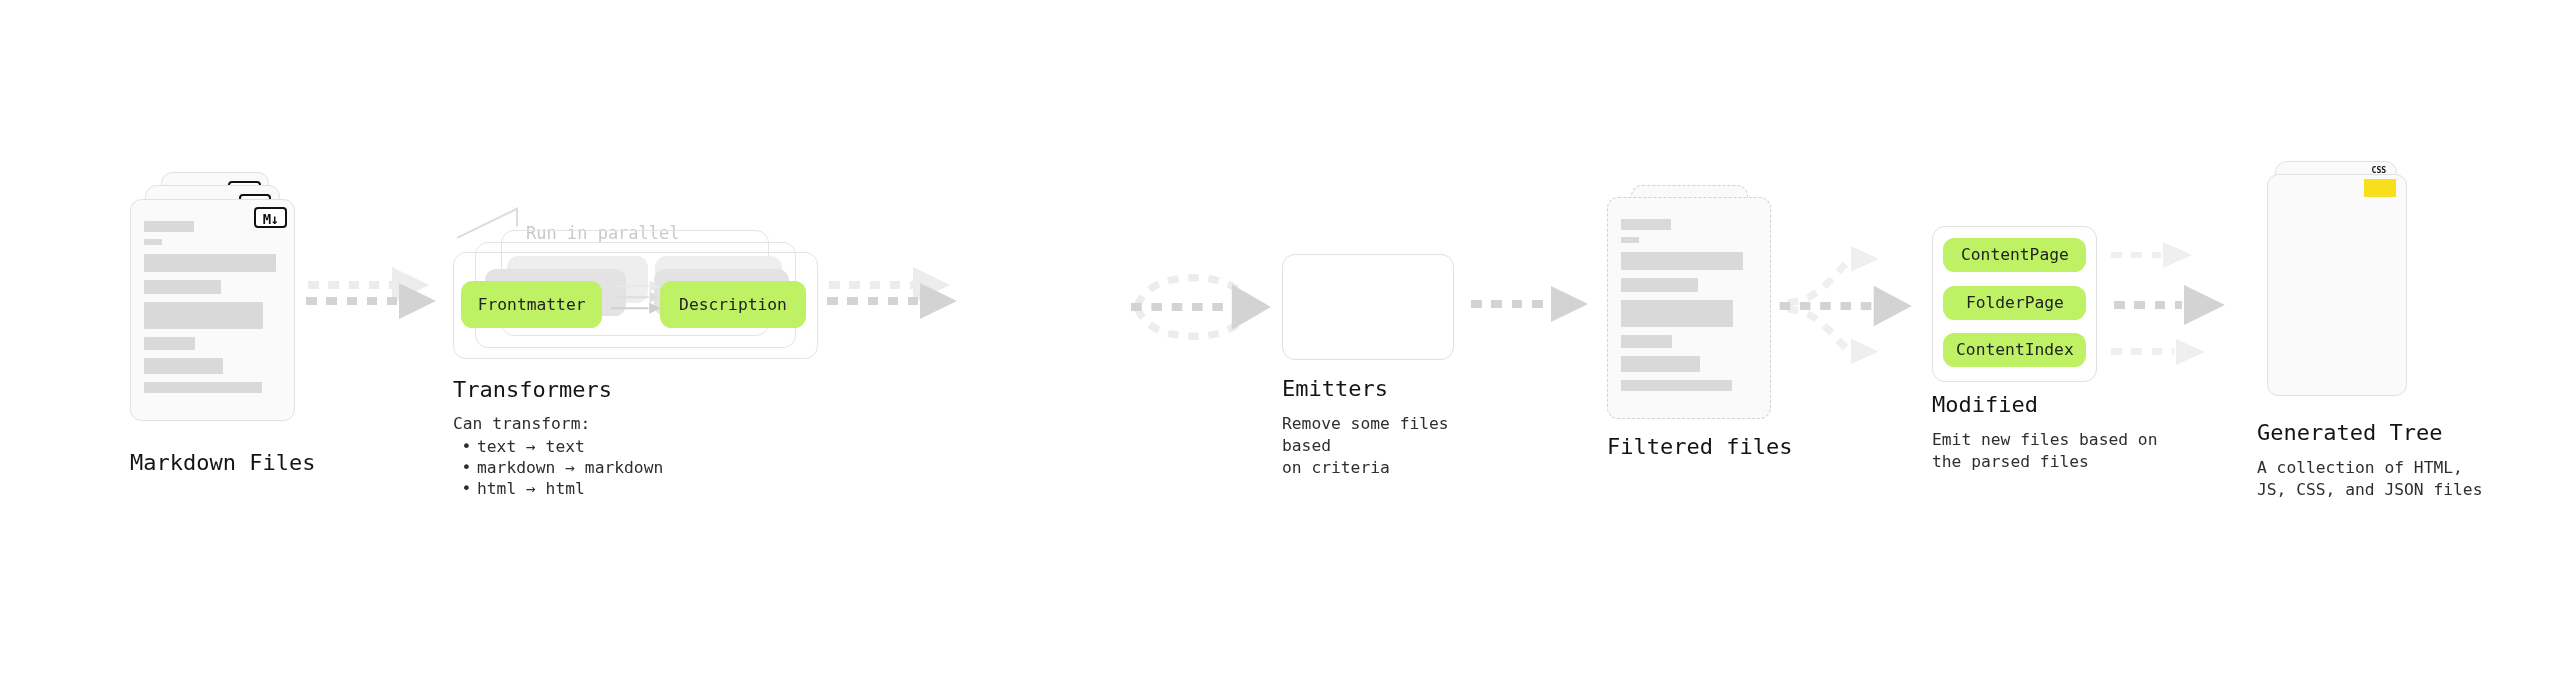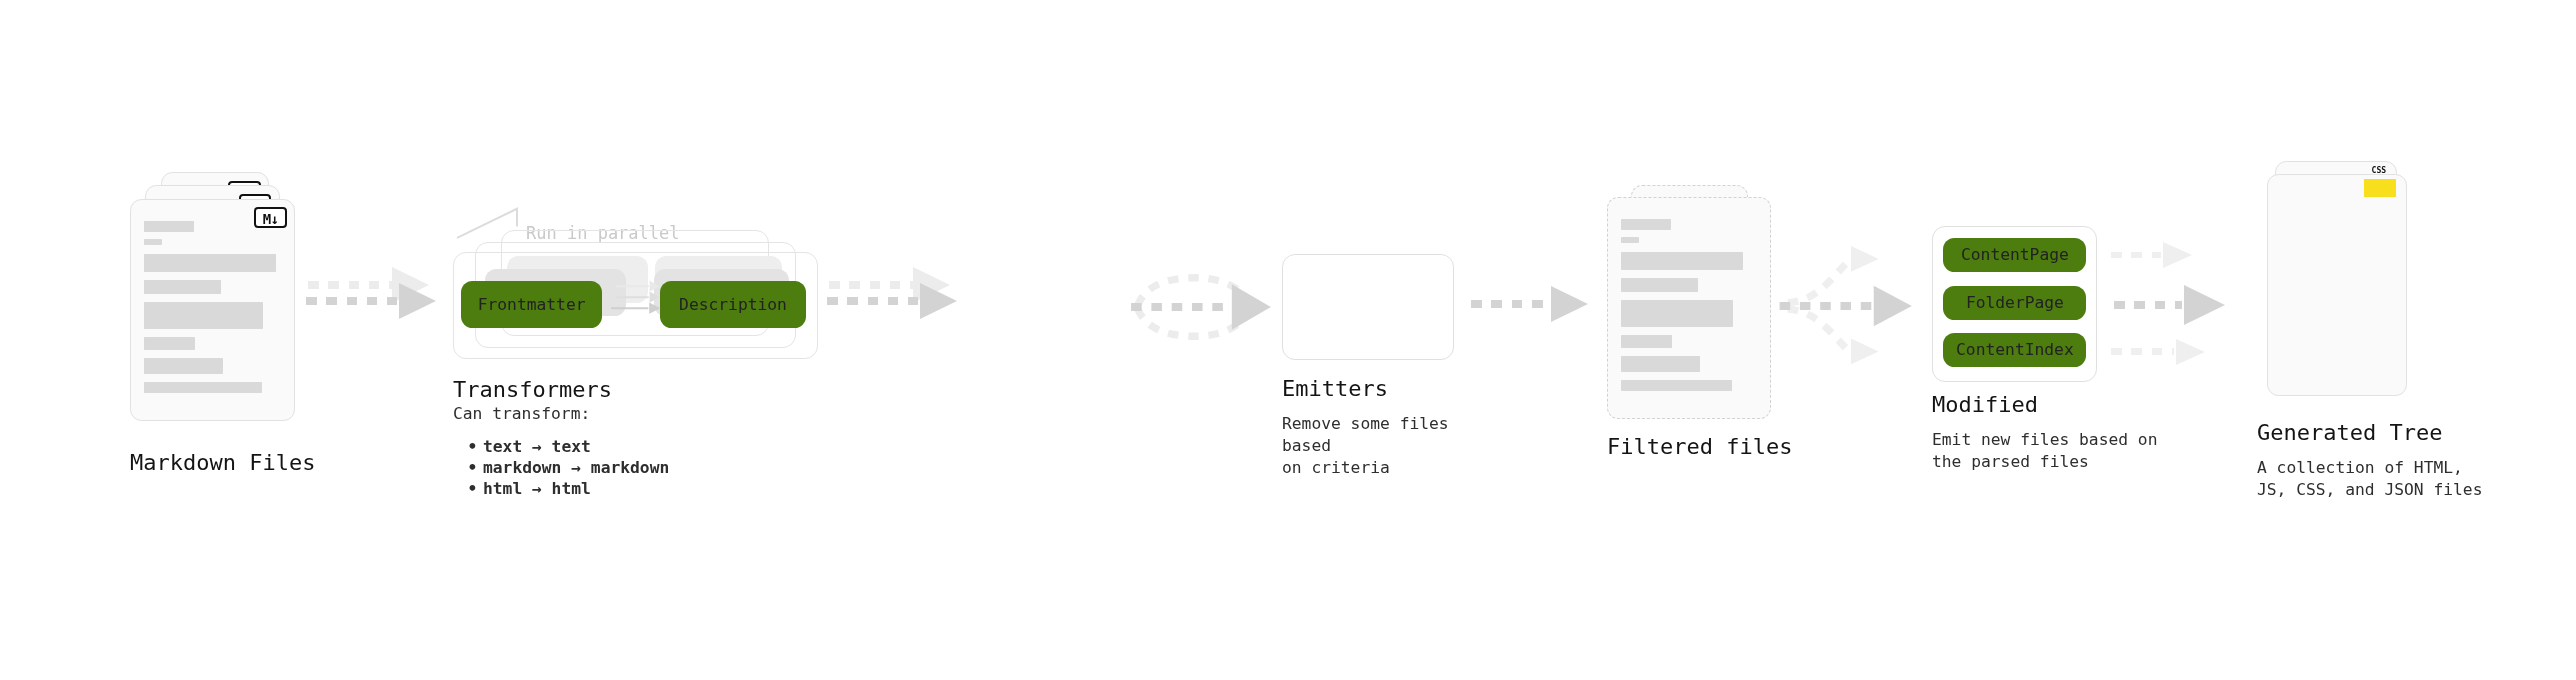--- a/index.html
+++ b/index.html
@@ -70,21 +70,21 @@
   
   .obox{
     position:absolute;border:1.6px solid #e4e4e4;border-radius:13px;
     background:transparent;box-sizing:border-box;
   }
   .wbox{
     position:absolute;border:1.6px solid #e0e0e0;border-radius:13px;
     background:#ffffff;box-sizing:border-box;
   }
   .pill{
-    position:absolute;background:#4d7c0f;border-radius:11.4px;
+    position:absolute;background:#bef264;border-radius:11.4px;
     color:#222;text-align:center;box-sizing:border-box;
     font-size:16.3px;
   }
   .pill.ghost1{background:#e3e3e3;}
   .pill.ghost2{background:#eeeeee;}
 
   
   .dash{position:absolute;height:8.1px;background:repeating-linear-gradient(90deg,#d3d3d3 0 10.6px,transparent 10.6px 20.3px);}
   .dash.light{background:repeating-linear-gradient(90deg,#ececec 0 10.6px,transparent 10.6px 20.3px);}
   .dash.faint{background:repeating-linear-gradient(90deg,#efefef 0 10.6px,transparent 10.6px 20.3px);height:6.5px;}
@@ -155,22 +155,22 @@
     <svg class="abs" style="left:163px;top:87px;" width="46" height="16.3" viewBox="0 0 56 20">
       <line x1="0" y1="10" x2="40" y2="10" stroke="#dedede" stroke-width="2.5"></line>
       <path d="M41,3 L53,10 L41,17 Z" fill="#dedede"></path>
     </svg>
     <svg class="abs" style="left:158px;top:98px;" width="52" height="16.3" viewBox="0 0 64 20">
       <line x1="0" y1="10" x2="46" y2="10" stroke="#cfcfcf" stroke-width="2.5"></line>
       <path d="M47,3 L61,10 L47,17 Z" fill="#cfcfcf"></path>
     </svg>
 
     <div class="title" style="left:0px;top:176px;">Transformers</div>
-    <div class="desc" style="left:0px;top:201px;">Can transform:</div>
-    <div class="bullets" style="left:9px;top:234px;font-weight:bold;">
+    <div class="desc" style="left:0px;top:211px;">Can transform:</div>
+    <div class="bullets" style="left:3px;top:234px;">
       <div class="row"><span class="marker">•</span><span>text → text</span></div>
       <div class="row"><span class="marker">•</span><span>markdown → markdown</span></div>
       <div class="row"><span class="marker">•</span><span>html → html</span></div>
     </div>
   </div>
 
   <div class="abs" style="left:827px;top:265px;width:138px;height:65px;">
     <div class="dash light" style="left:1.6px;top:16.3px;width:85px;"></div>
     <div class="head light" style="left:86px;top:2.4px;"></div>
     <div class="dash" style="left:0px;top:32px;width:91px;"></div>

